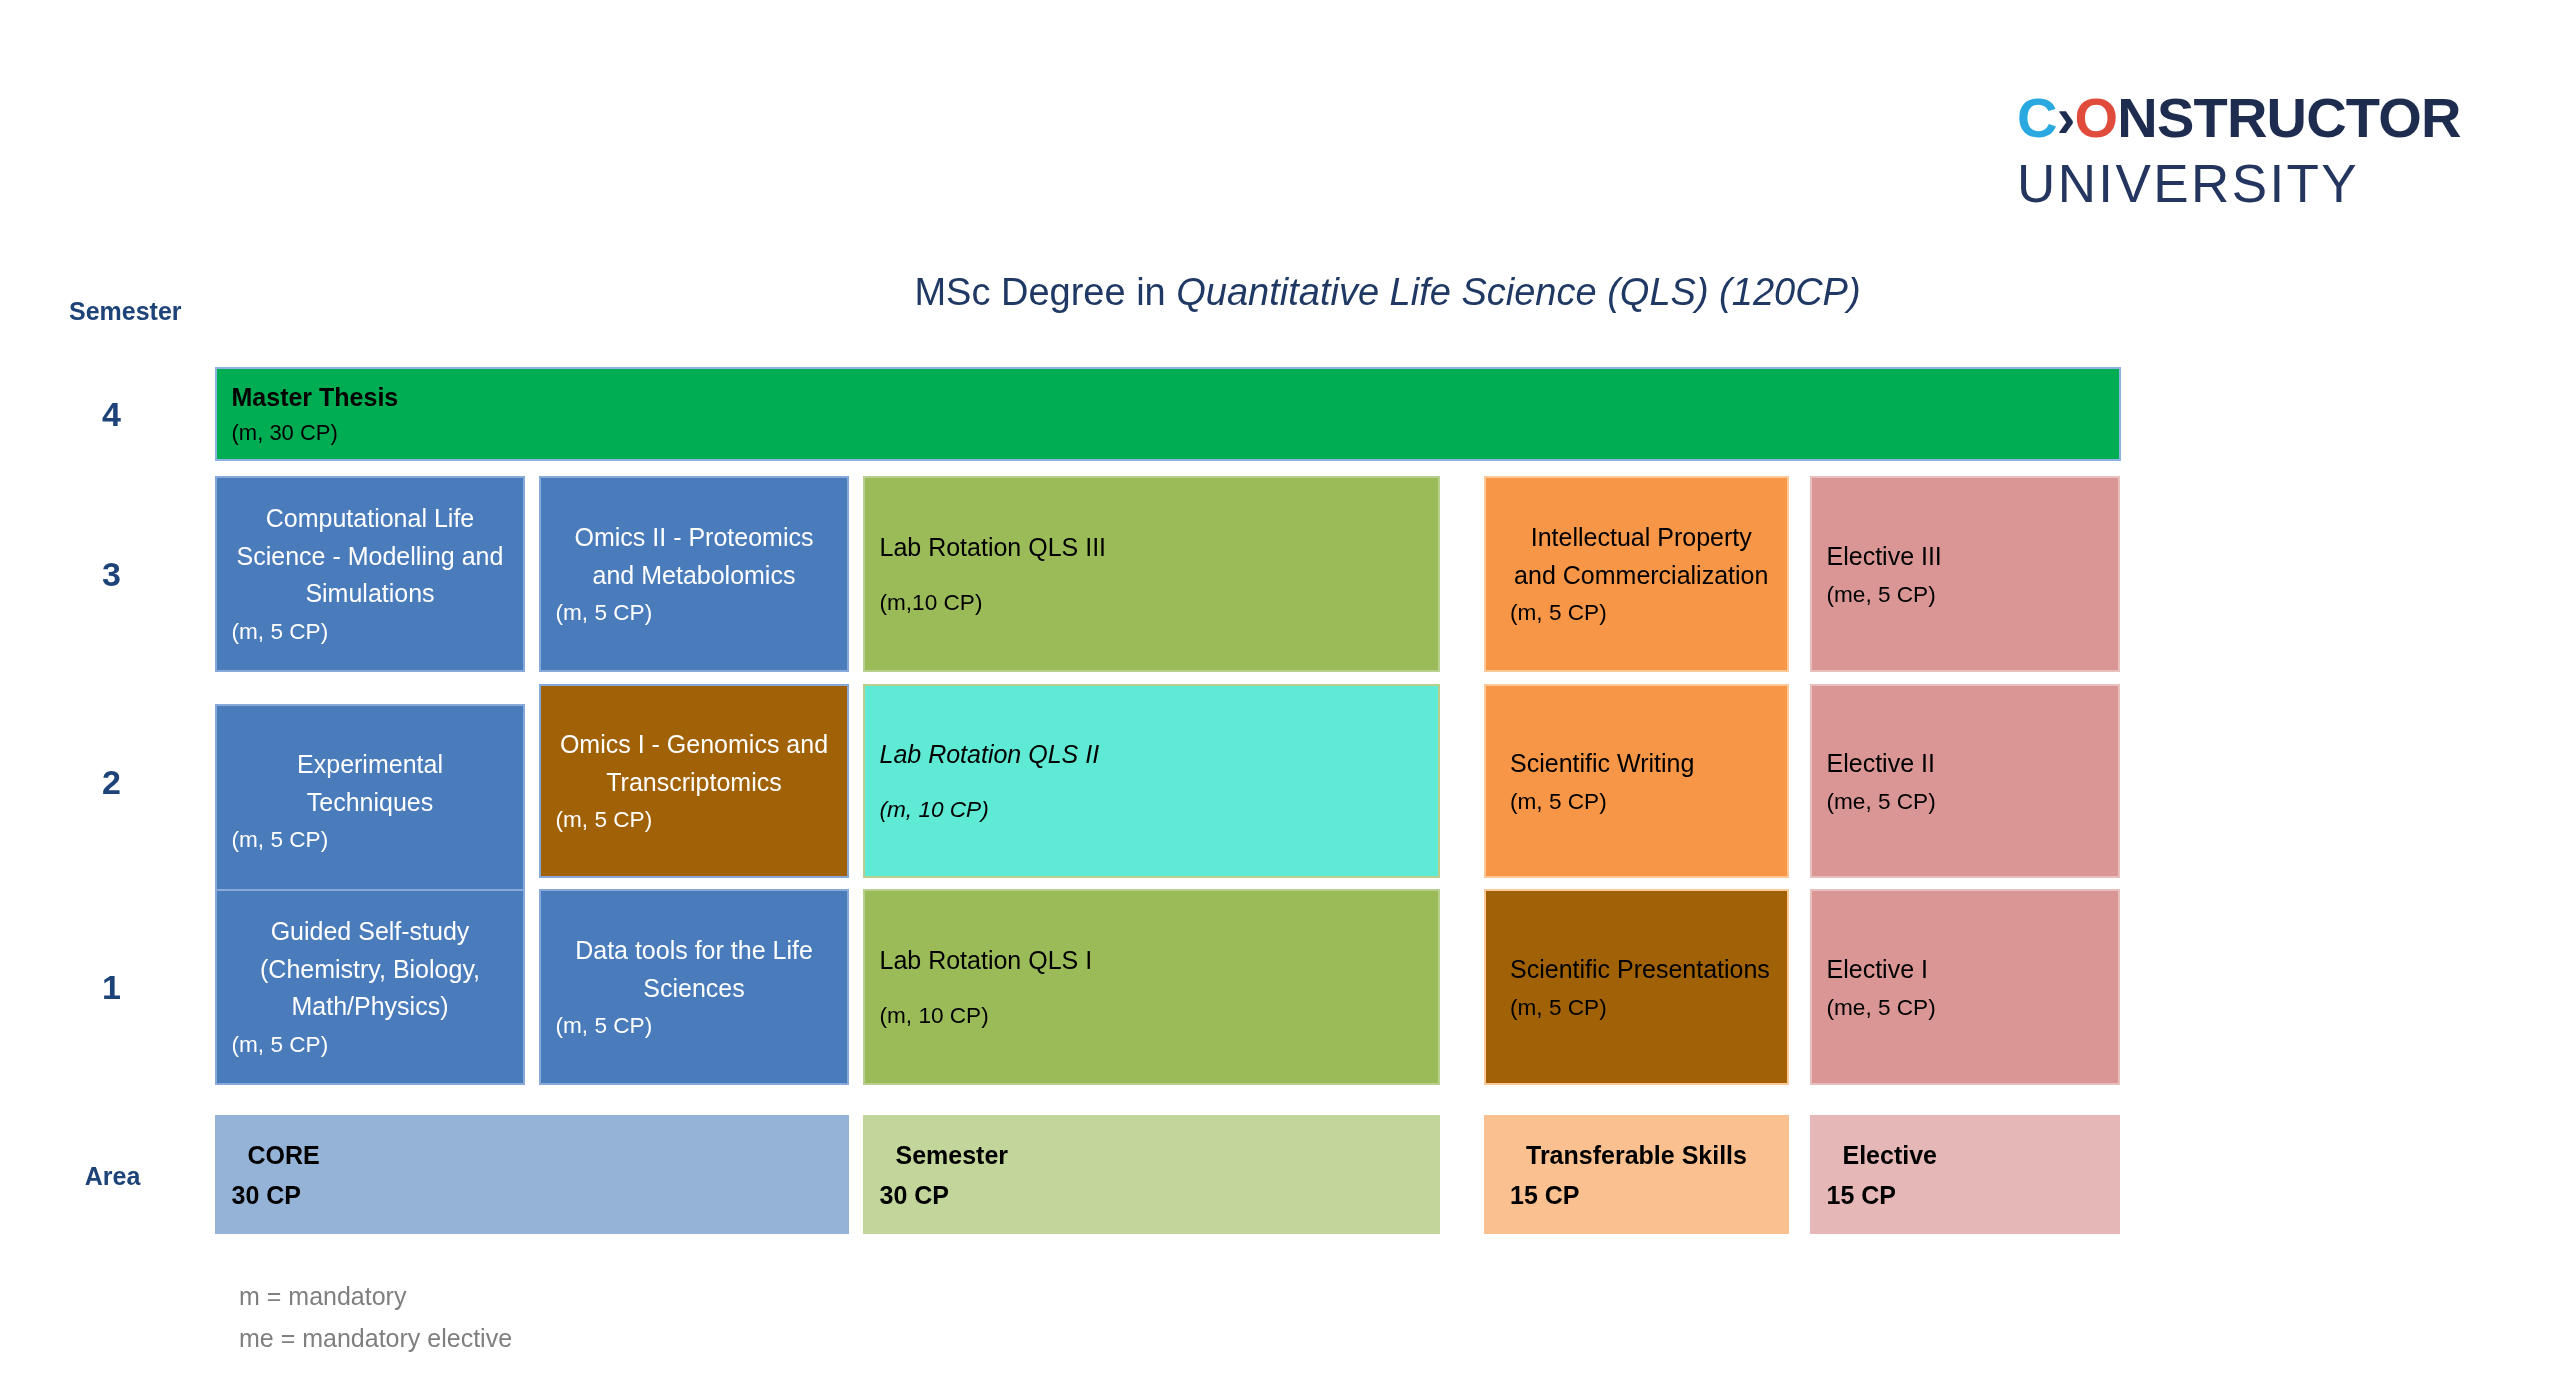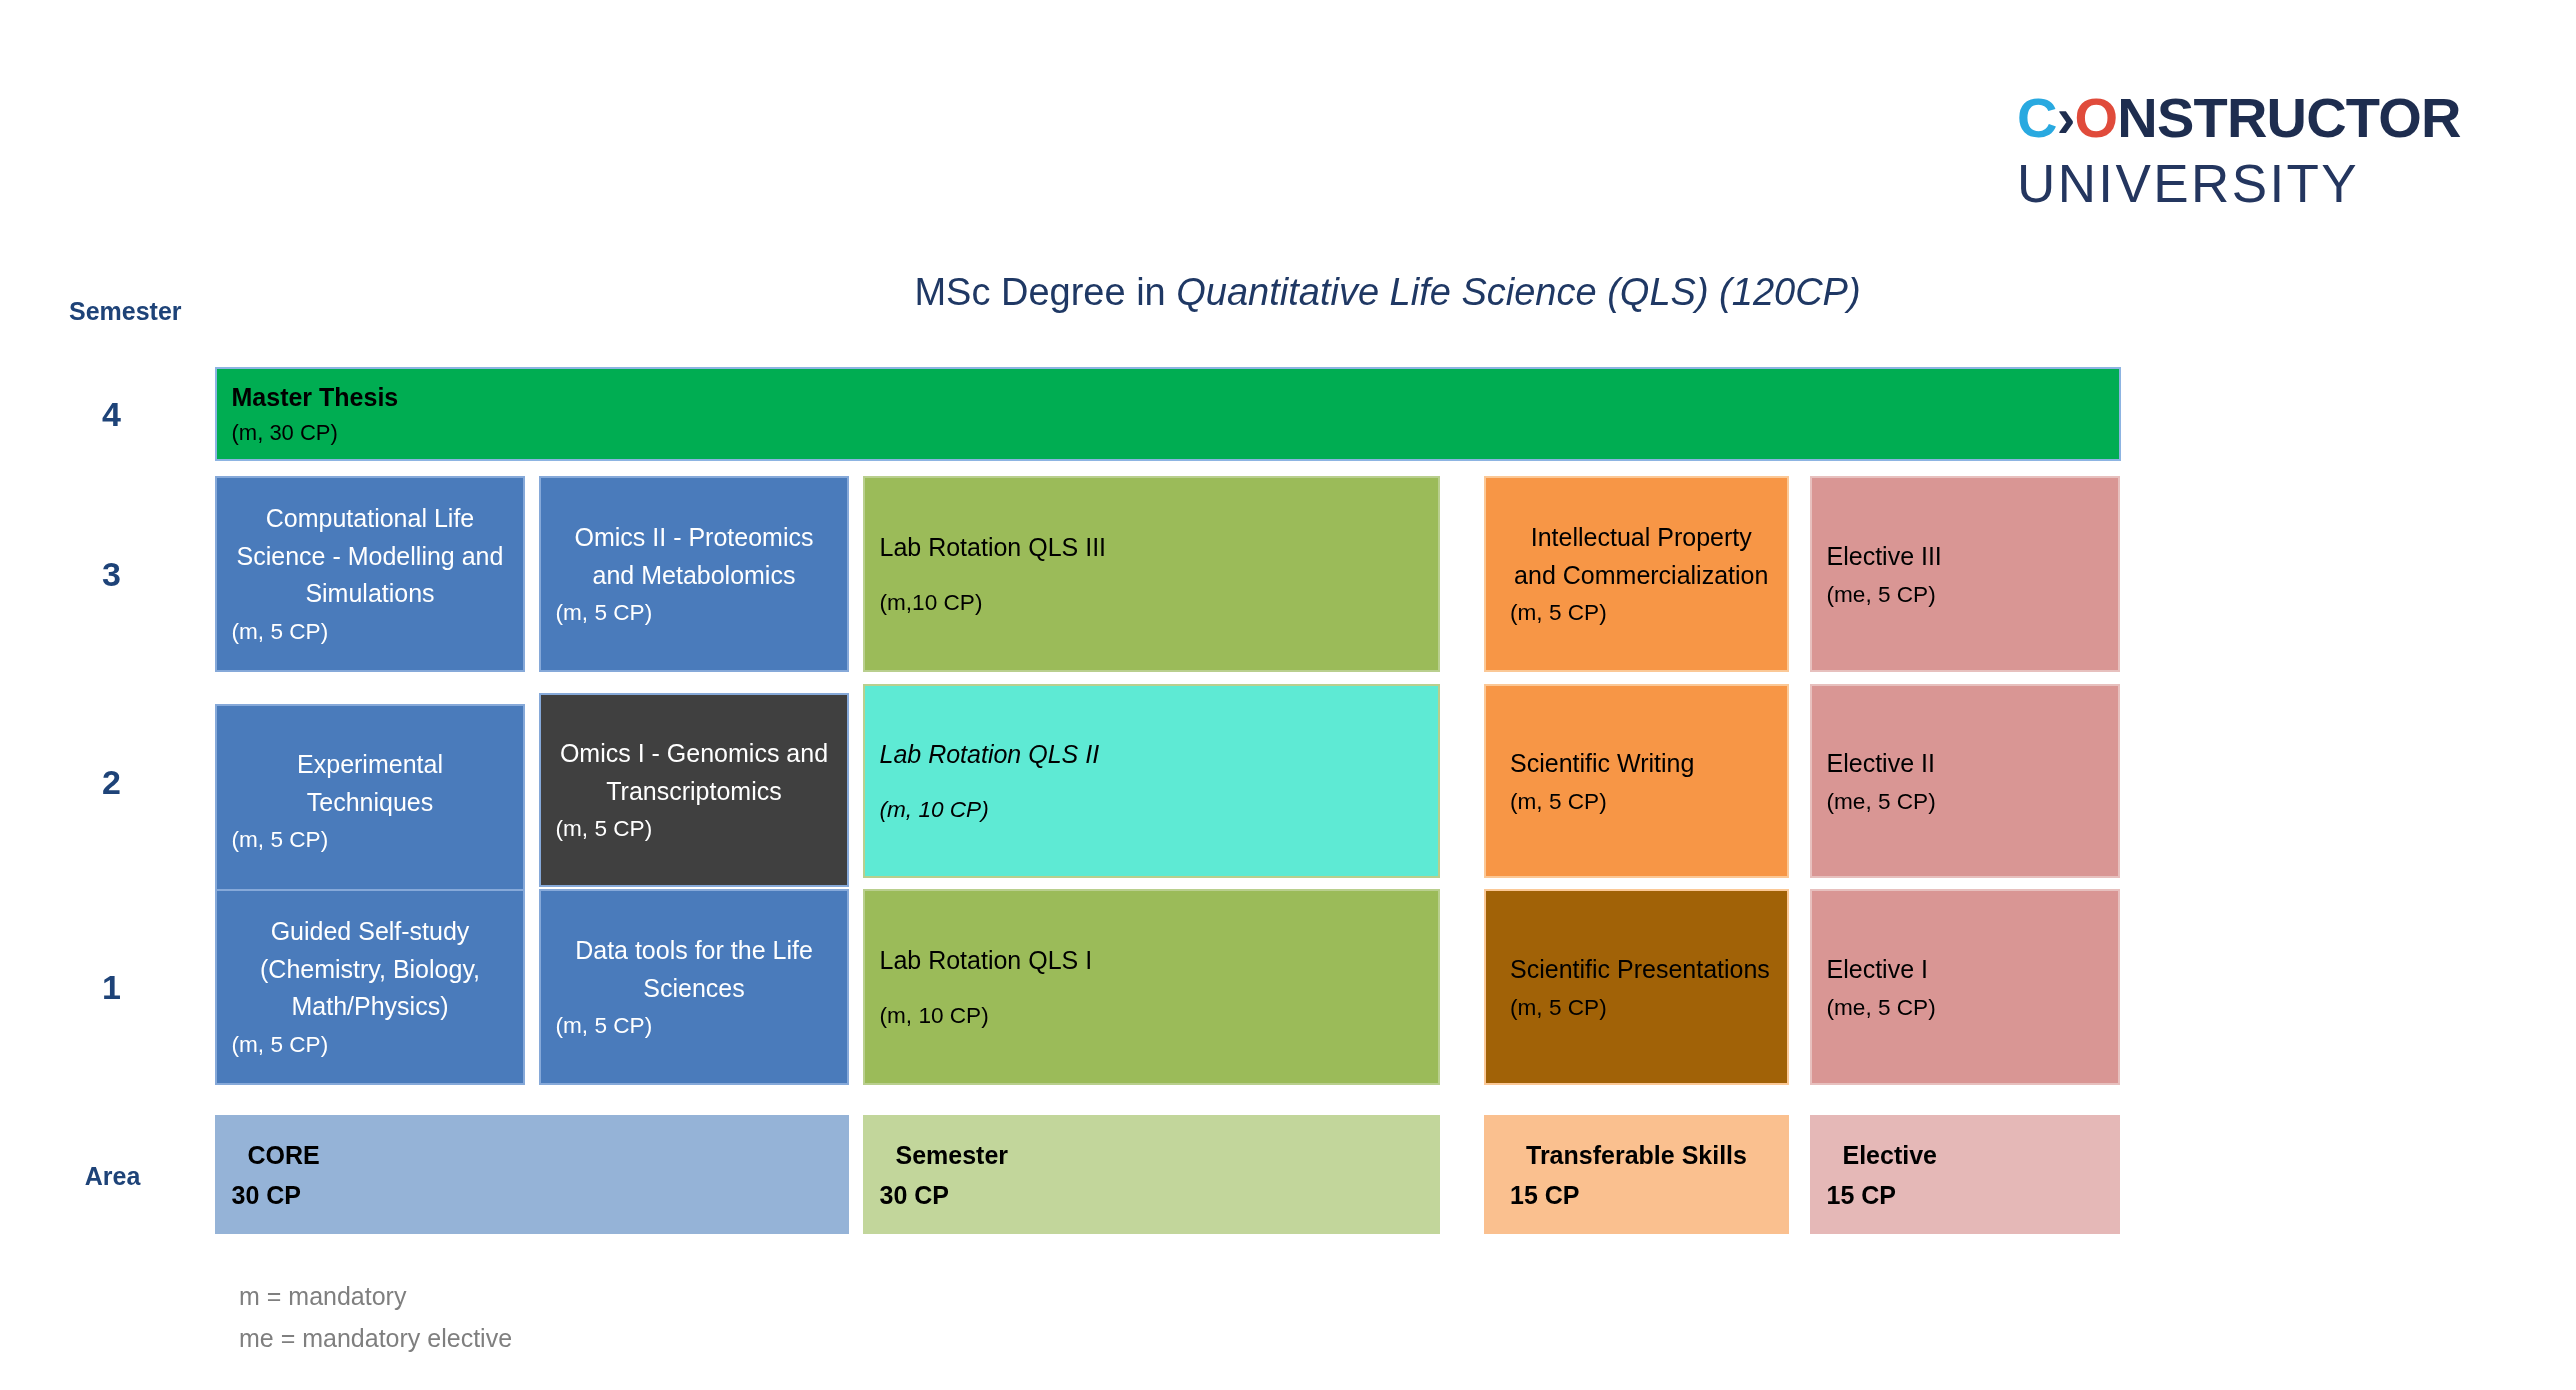--- a/index.html
+++ b/index.html
@@ -170,21 +170,21 @@
   </div>
   <div class="box c5 r3" style="background-color: rgb(217, 150, 148); border-color: rgb(231, 192, 190);">
     <div class="name">Elective III</div>
     <div class="credits">(me, 5 CP)</div>
   </div>
 
   <div class="box c1 r2 core-cell" style="background-color: rgb(74, 123, 187); border-color: rgb(134, 169, 217); margin-top: 20px;">
     <div class="name">Experimental Techniques</div>
     <div class="credits">(m, 5 CP)</div>
   </div>
-  <div class="box c2 r2 core-cell" style="background-color: #404040; border-color: rgb(134, 169, 217); margin-top: 9px;">
+  <div class="box c2 r2 core-cell" style="background-color: #a16207; border-color: rgb(134, 169, 217);">
     <div class="name">Omics I - Genomics and Transcriptomics</div>
     <div class="credits">(m, 5 CP)</div>
   </div>
   <div class="box c3 r2 lab" style="background-color: #5eead4; border-color: rgb(185, 207, 142); font-style: italic;">
     <div class="name">Lab Rotation QLS II</div>
     <div class="credits">(m, 10 CP)</div>
   </div>
   <div class="box c4 r2" style="background-color: rgb(247, 150, 70); border-color: rgb(251, 200, 150);">
     <div class="name">Scientific Writing</div>
     <div class="credits">(m, 5 CP)</div>

